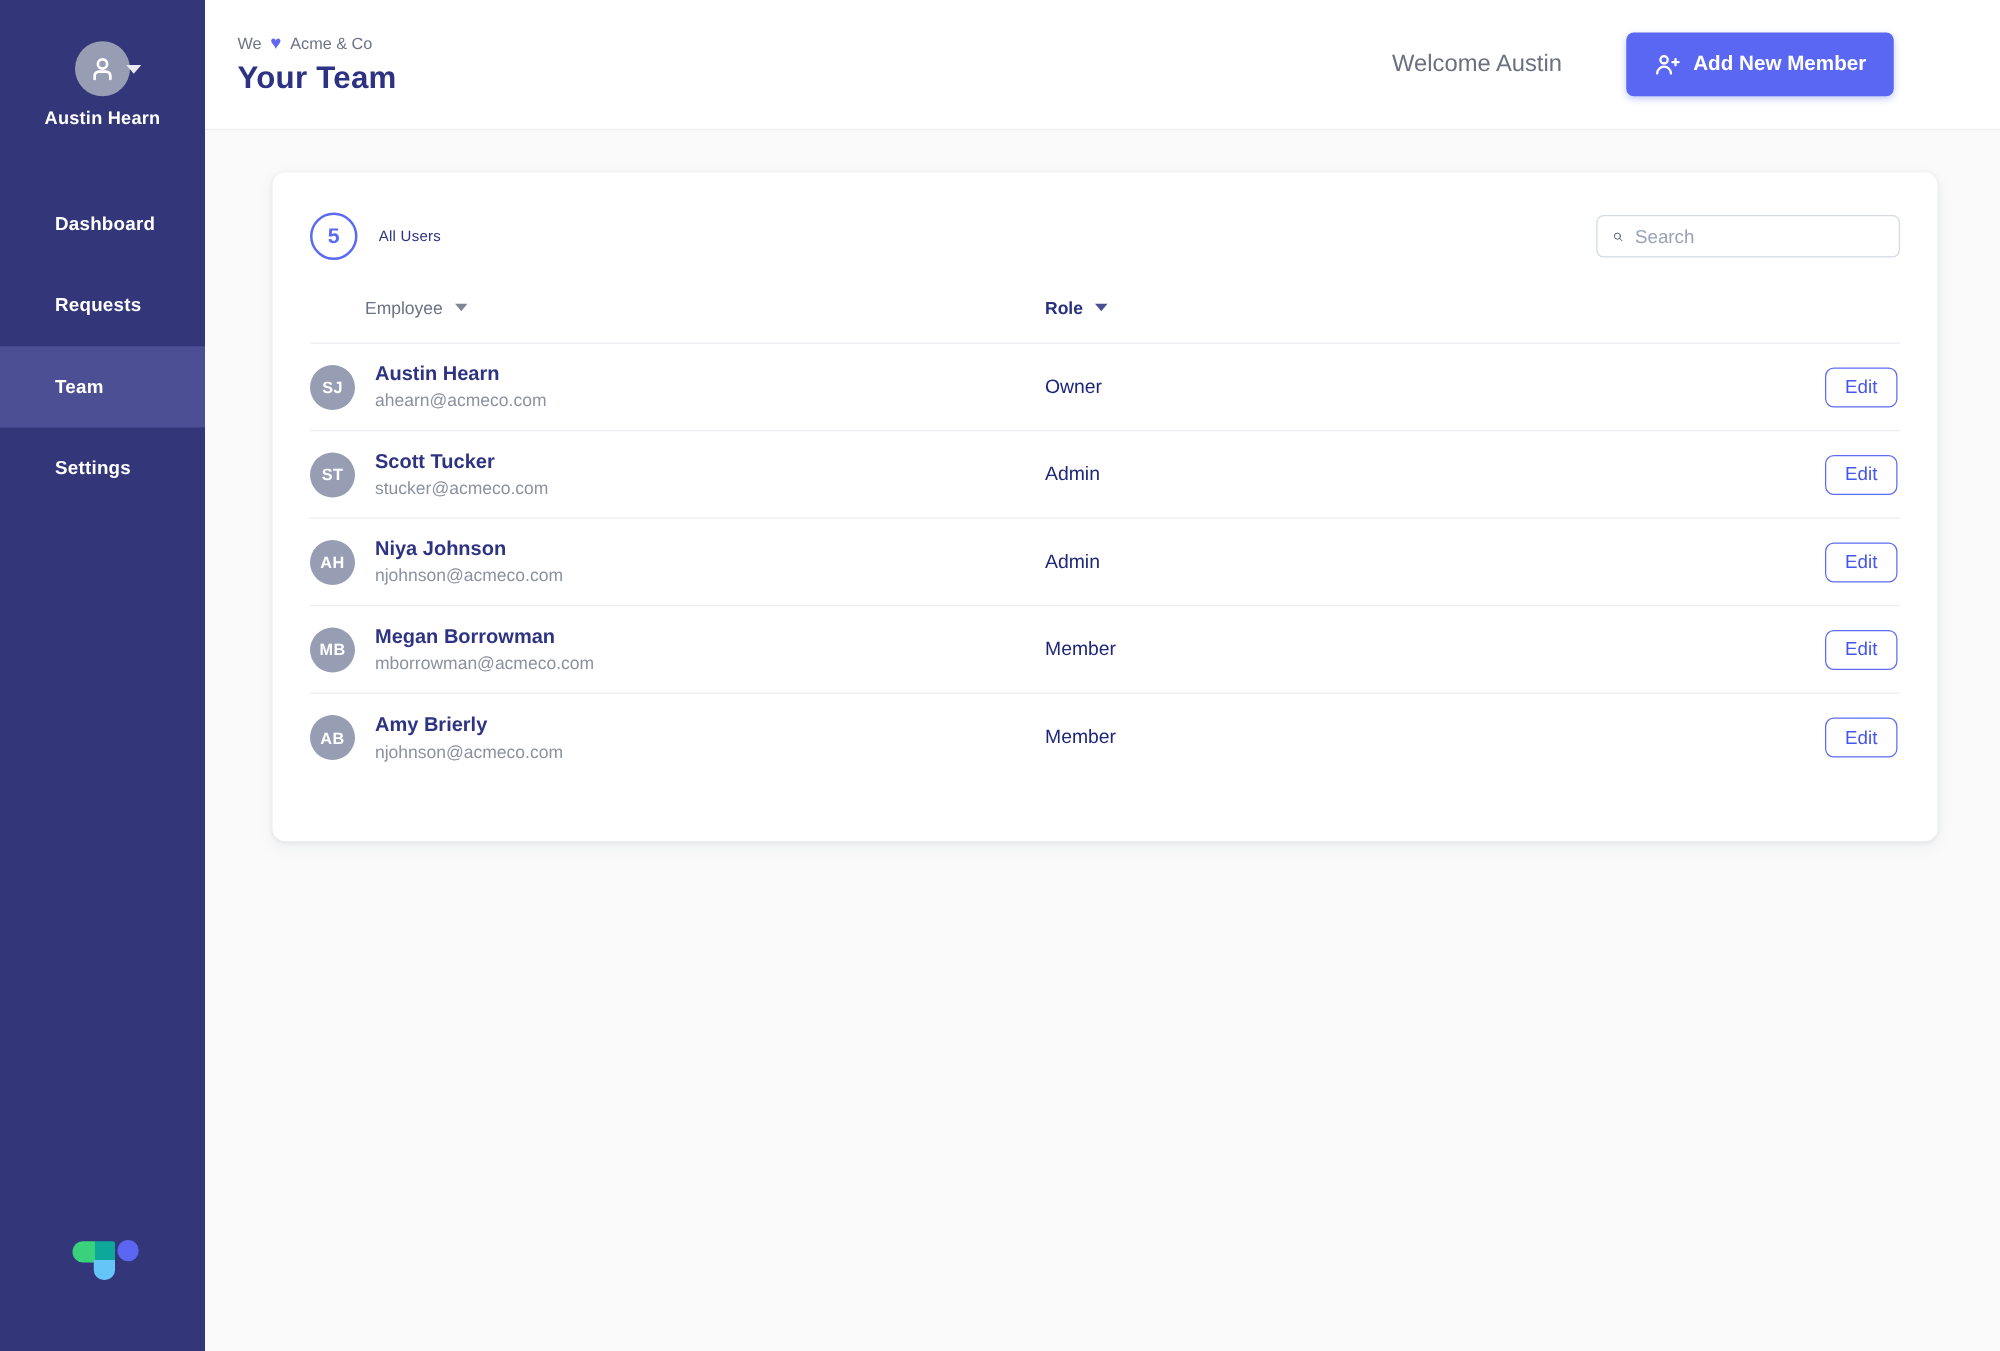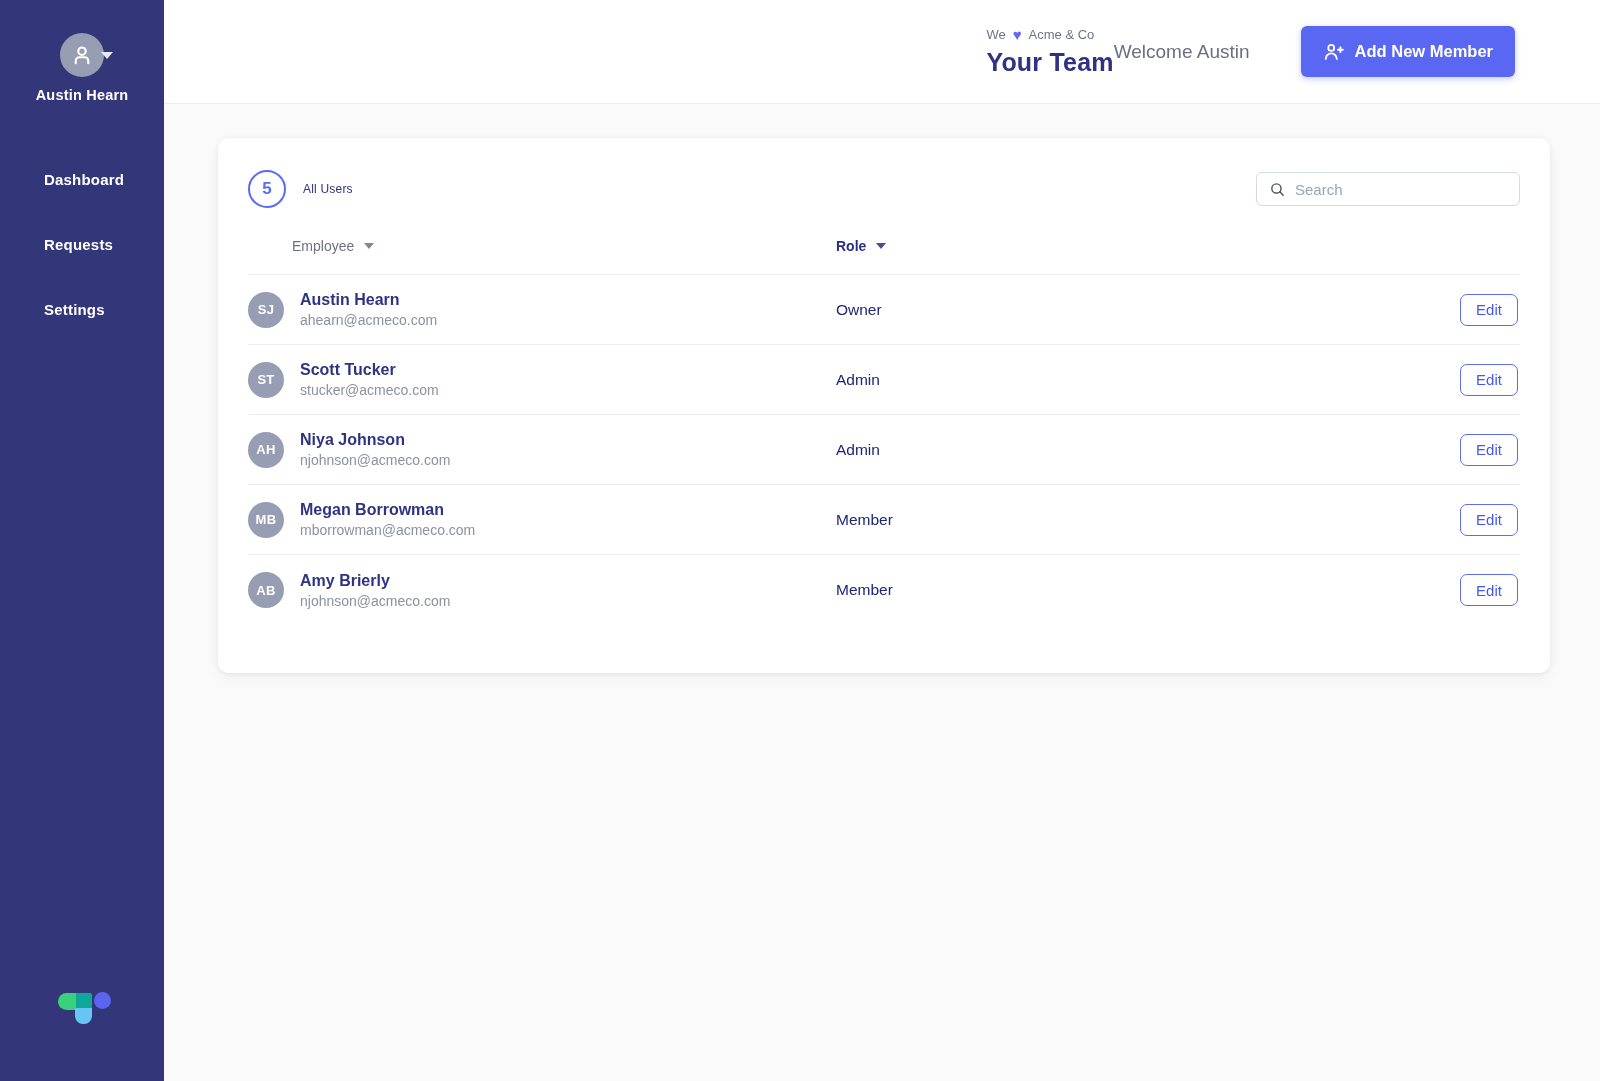--- a/index.html
+++ b/index.html
@@ -20,36 +20,36 @@
   .nav{margin-top:44px;}
   .nav-item{height:65px;display:flex;align-items:center;padding-left:44px;font-size:15px;font-weight:bold;cursor:pointer;letter-spacing:.2px;}
   .nav-item.active{background:var(--sidebar-active);}
   .logo{position:absolute;left:56px;bottom:53px;width:56px;height:40px;}
   .logo .pill{position:absolute;left:2px;top:5px;width:34px;height:17px;border-radius:9px 2px 2px 9px;background:linear-gradient(to right,#3ad17c 53%,#0ea89b 53%);}
   .logo .sq{position:absolute;left:19px;top:20px;width:17px;height:16px;border-radius:0 0 8px 8px;background:#66c5f7;}
   .logo .dot{position:absolute;left:38px;top:4px;width:17px;height:17px;border-radius:50%;background:#5a66f0;}
 
   
   .main{flex:1;display:flex;flex-direction:column;background:var(--page-bg);}
-  .topbar{height:104px;background:#fff;border-bottom:1px solid #ededed;display:flex;align-items:center;justify-content:flex-end;padding:0 85px 0 26px;}
+  .topbar{height:104px;background:#fff;border-bottom:1px solid #ededed;display:flex;align-items:center;justify-content:space-between;padding:0 85px 0 26px;}
   .crumb{font-size:13px;color:var(--gray);display:flex;align-items:center;gap:7px;}
   .crumb .heart{color:#6266f0;font-size:15px;line-height:1;}
   .page-title{font-size:25px;font-weight:bold;color:var(--navy);margin-top:6px;letter-spacing:.2px;}
   .topbar-right{display:flex;align-items:center;gap:26px;}
   .welcome{font-size:19px;color:#6a7080;}
   .add-btn{display:flex;align-items:center;gap:10px;background:var(--accent);color:#fff;border:none;border-radius:6px;height:51px;padding:0 22px;font-size:16.5px;font-weight:bold;font-family:inherit;cursor:pointer;box-shadow:0 2px 6px rgba(90,103,242,.35);margin-left:25px;}
 
   
   .content{flex:1;padding:34px 0 0 54px;}
   .card{width:1332px;background:#fff;border-radius:10px;box-shadow:0 1px 4px rgba(40,50,90,.08),0 4px 14px rgba(40,50,90,.05);padding:32px 30px 48px 30px;}
   .card-head{display:flex;align-items:center;justify-content:space-between;}
   .card-head-left{display:flex;align-items:center;gap:17px;}
   .count-badge{width:38px;height:38px;border-radius:50%;border:2.5px solid #5b6af3;color:#5b6af3;font-size:17px;font-weight:bold;display:flex;align-items:center;justify-content:center;}
   .card-title{font-size:12px;font-weight:normal;color:var(--navy);letter-spacing:.2px;}
-  .search-box{display:flex;align-items:center;gap:9px;width:264px;height:34px;border:1.5px solid #d4d9e3;border-radius:6px;padding:12px 12px;background:#fff;}
+  .search-box{display:flex;align-items:center;gap:9px;width:243px;height:34px;border:1.5px solid #d4d9e3;border-radius:6px;padding:12px 12px;background:#fff;}
   .search-box input{border:none;outline:none;flex:1;font-size:15px;color:#3a4154;font-family:inherit;background:transparent;}
   .search-box input::placeholder{color:#9aa3b5;}
 
   .grid-row{display:grid;grid-template-columns:588px 1fr 60px;align-items:center;}
   .cols{margin-top:30px;padding-bottom:20px;}
   .col-label{font-size:14px;display:inline-flex;align-items:center;gap:10px;}
   .col-label.employee{color:#6b7284;font-weight:500;margin-left:44px;}
   .col-label.role{color:#29307e;font-weight:bold;}
   .caret{width:0;height:0;border-left:5px solid transparent;border-right:5px solid transparent;border-top:6px solid currentColor;display:inline-block;opacity:.85;}
   .rows{border-top:1px solid var(--divider);}
@@ -78,20 +78,23 @@
       <span class="profile-caret"></span>
       <div class="profile-name">Austin Hearn</div>
     </div>
     <nav class="nav">
       <div class="nav-item">
           <span>Dashboard</span>
         </div>
       <div class="nav-item">
           <span>Requests</span>
         </div>
+      <div class="nav-item active">
+          <span>Team</span>
+        </div>
       <div class="nav-item">
           <span>Settings</span>
         </div>
     </nav>
     <div class="logo">
       <div class="pill"></div>
       <div class="sq"></div>
       <div class="dot"></div>
     </div>
   </aside>

